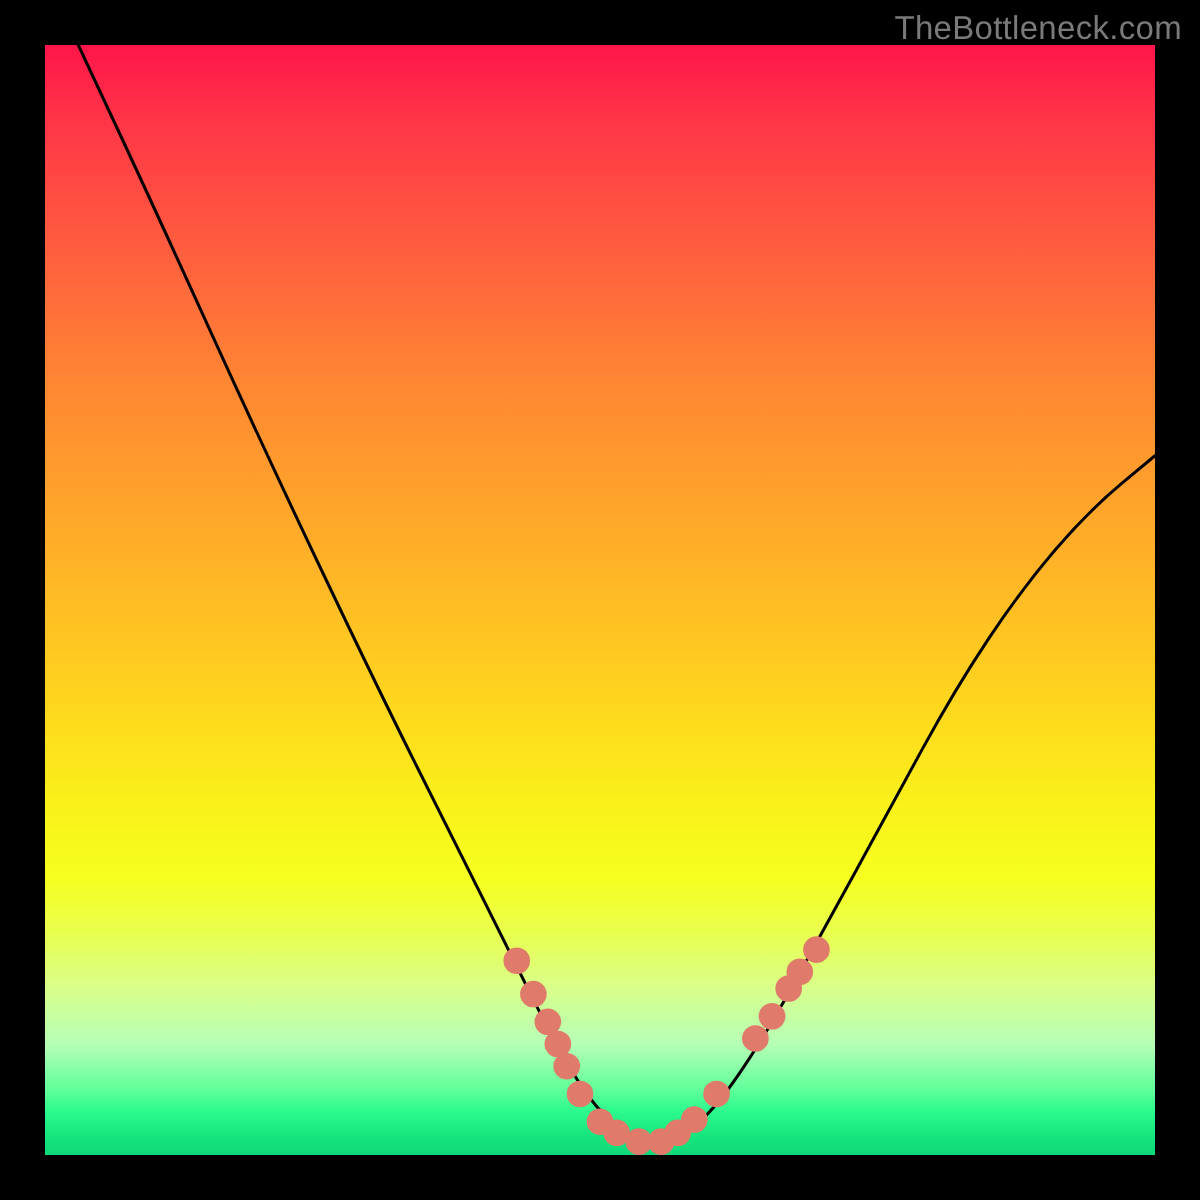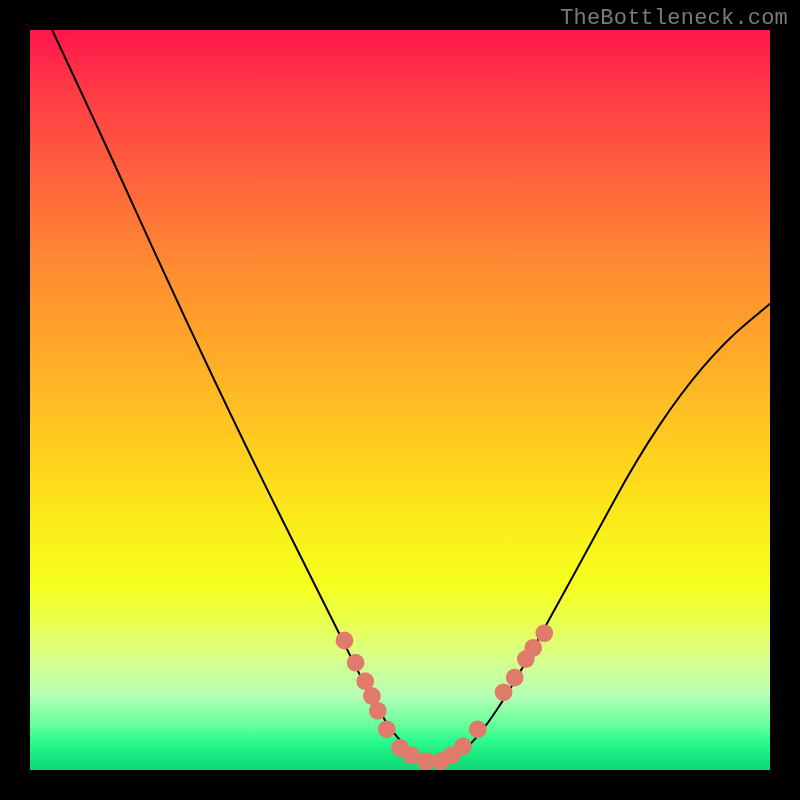--- a/index.html
+++ b/index.html
@@ -11,21 +11,20 @@
     background: #000;
     font-family: Arial, Helvetica, sans-serif;
   }
   .frame {
     position: absolute;
     top: 0;
     left: 0;
     width: 800px;
     height: 800px;
     background: #000;
-    font-family: Liberation Mono, monospace;
   }
   .plot {
     position: absolute;
     top: 30px;
     left: 30px;
     width: 740px;
     height: 740px;
     background: linear-gradient(to bottom,
       #ff154a 0%,
       #ff3647 7%,

